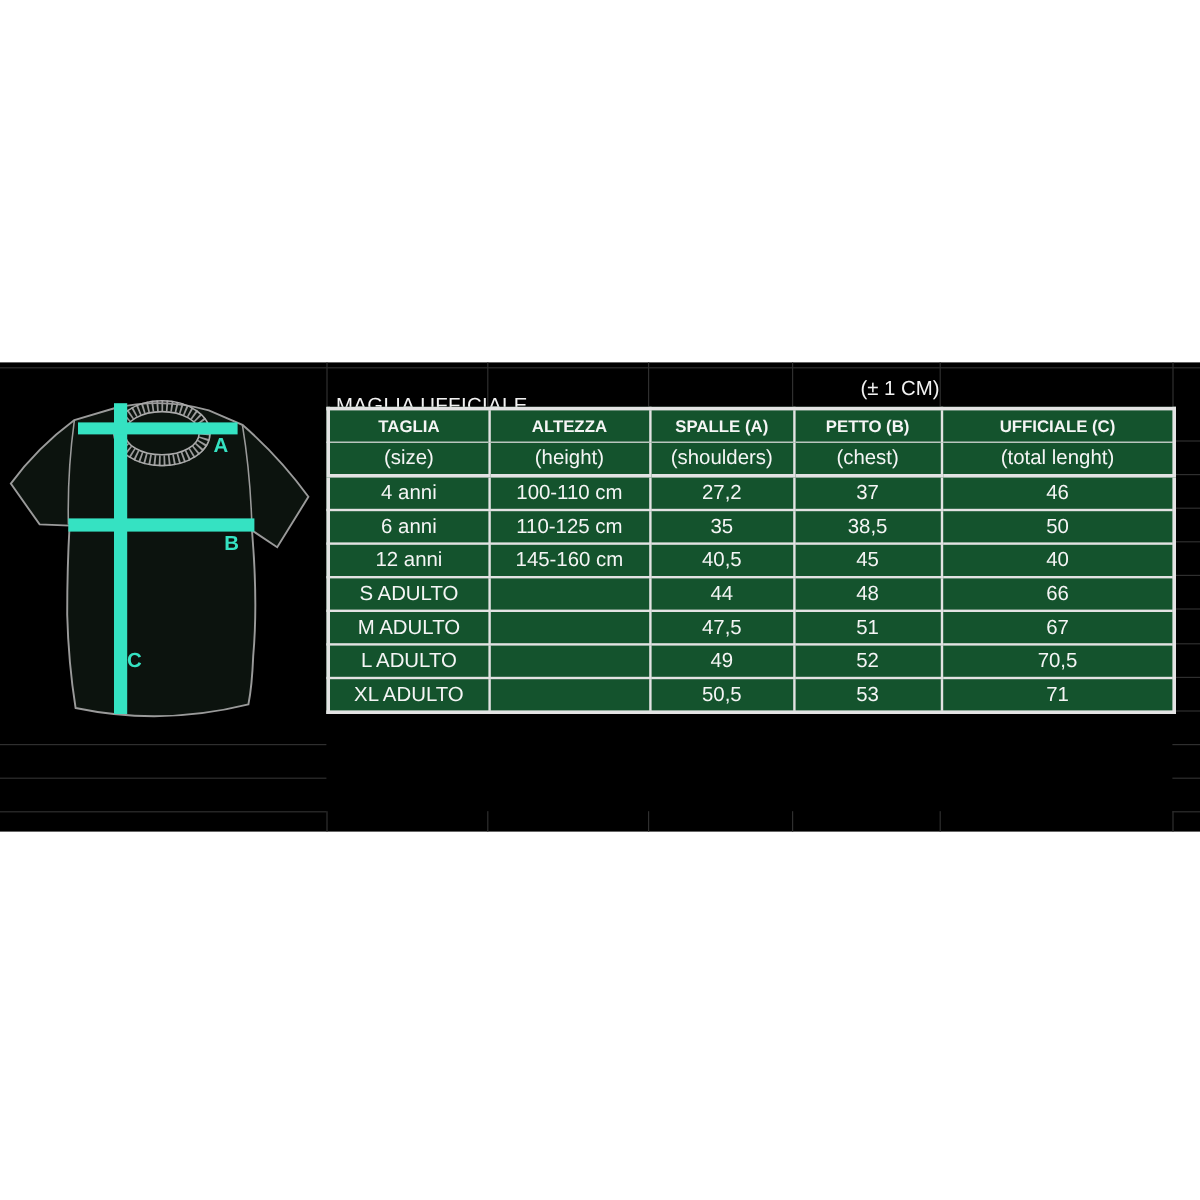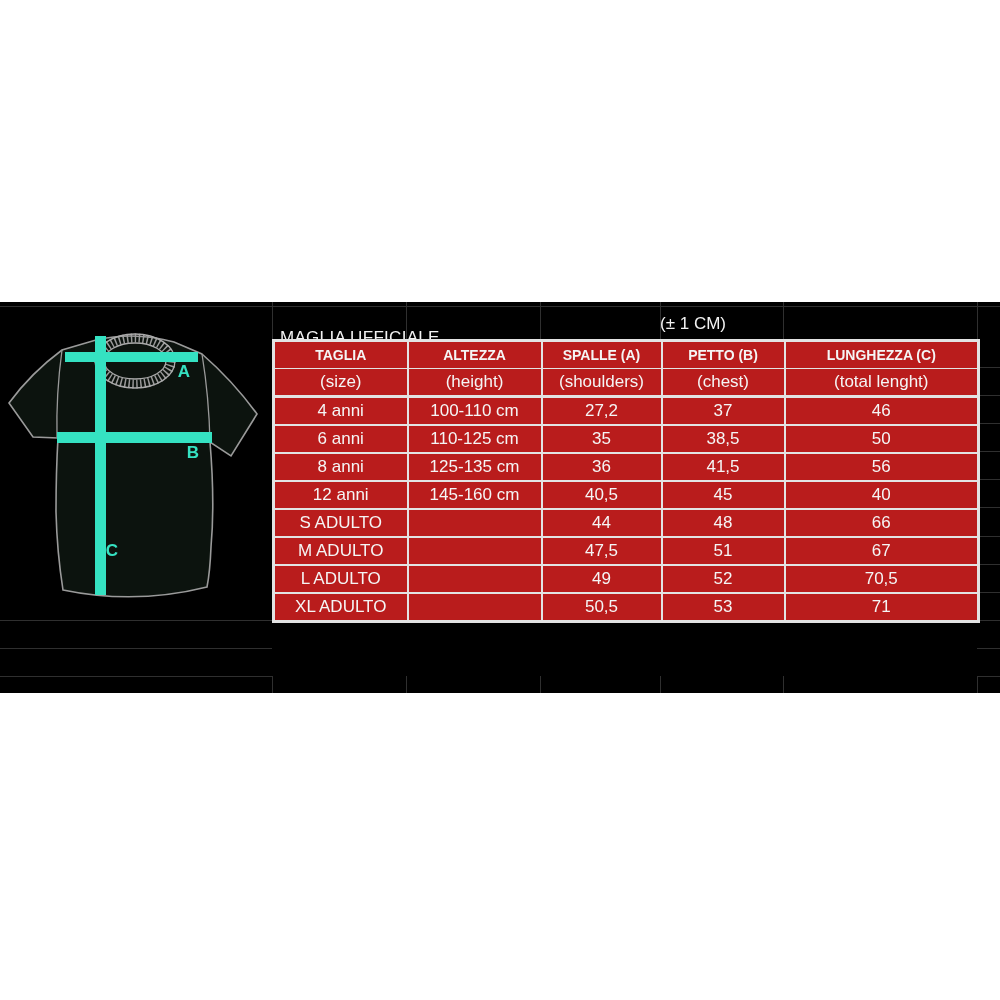--- a/index.html
+++ b/index.html
@@ -6,25 +6,25 @@
   .page{position:relative;width:1000px;height:1000px;background:#ffffff;overflow:hidden;
         font-family:"Liberation Sans","DejaVu Sans",sans-serif;}
   .band{position:absolute;left:0;top:302px;width:1000px;height:391px;background:#000000;}
   
   .gl{position:absolute;background:#2f2f2f;}
   .gl.h{height:1px;}
   .gl.v{width:1px;}
   
   .band-title{position:absolute;left:280px;top:324px;width:400px;height:28px;
               color:#f2f2f2;font-size:17px;line-height:28px;letter-spacing:.3px;}
-  .band-tol{position:absolute;left:660px;top:310px;width:123px;height:28px;text-align:left;
+  .band-tol{position:absolute;left:660px;top:310px;width:123px;height:28px;text-align:right;
             color:#f2f2f2;font-size:17px;line-height:28px;}
   
   table.size-table{position:absolute;left:272px;top:339px;border-collapse:collapse;
-                   table-layout:fixed;background:#b91c1c;border:3px solid #e3e3e3;}
+                   table-layout:fixed;background:#14532d;border:3px solid #e3e3e3;}
   table.size-table th,table.size-table td{
       border:2px solid #e3e3e3;color:#f5f5f5;text-align:center;vertical-align:middle;
       padding:0;height:26px;font-size:17px;font-weight:normal;white-space:nowrap;overflow:hidden;}
   table.size-table thead tr.hdr-main th{font-weight:bold;font-size:14px;border-bottom-width:1px;}
   table.size-table thead tr.hdr-sub th{border-top-width:1px;border-bottom:3px solid #e3e3e3;margin-top:11px;}
   
   .tshirt-wrap{position:absolute;left:0;top:0;width:270px;height:391px;}
   .tshirt-wrap svg text{font-family:"Liberation Sans","DejaVu Sans",sans-serif;font-weight:bold;}
 </style>
 </head>
@@ -93,21 +93,21 @@
         <col style="width:120px">
       <col style="width:123px">
         <col style="width:194px">
     </colgroup>
     <thead>
       <tr class="hdr-main">
         <th>TAGLIA</th>
         <th>ALTEZZA</th>
         <th>SPALLE (A)</th>
         <th>PETTO (B)</th>
-        <th>LUNGHEZZA (C)</th>
+        <th>UFFICIALE (C)</th>
       </tr>
       <tr class="hdr-sub">
         <th>(size)</th>
         <th>(height)</th>
         <th>(shoulders)</th>
         <th>(chest)</th>
         <th>(total lenght)</th>
       </tr>
     </thead>
     <tbody>
@@ -117,27 +117,20 @@
         <td>27,2</td>
         <td>37</td>
         <td>46</td>
       </tr>
       <tr>
         <td>6 anni</td>
         <td>110-125 cm</td>
         <td>35</td>
         <td>38,5</td>
         <td>50</td>
-      </tr>
-      <tr>
-        <td>8 anni</td>
-        <td>125-135 cm</td>
-        <td>36</td>
-        <td>41,5</td>
-        <td>56</td>
       </tr>
       <tr>
         <td>12 anni</td>
         <td>145-160 cm</td>
         <td>40,5</td>
         <td>45</td>
         <td>40</td>
       </tr>
       <tr>
         <td>S ADULTO</td>

